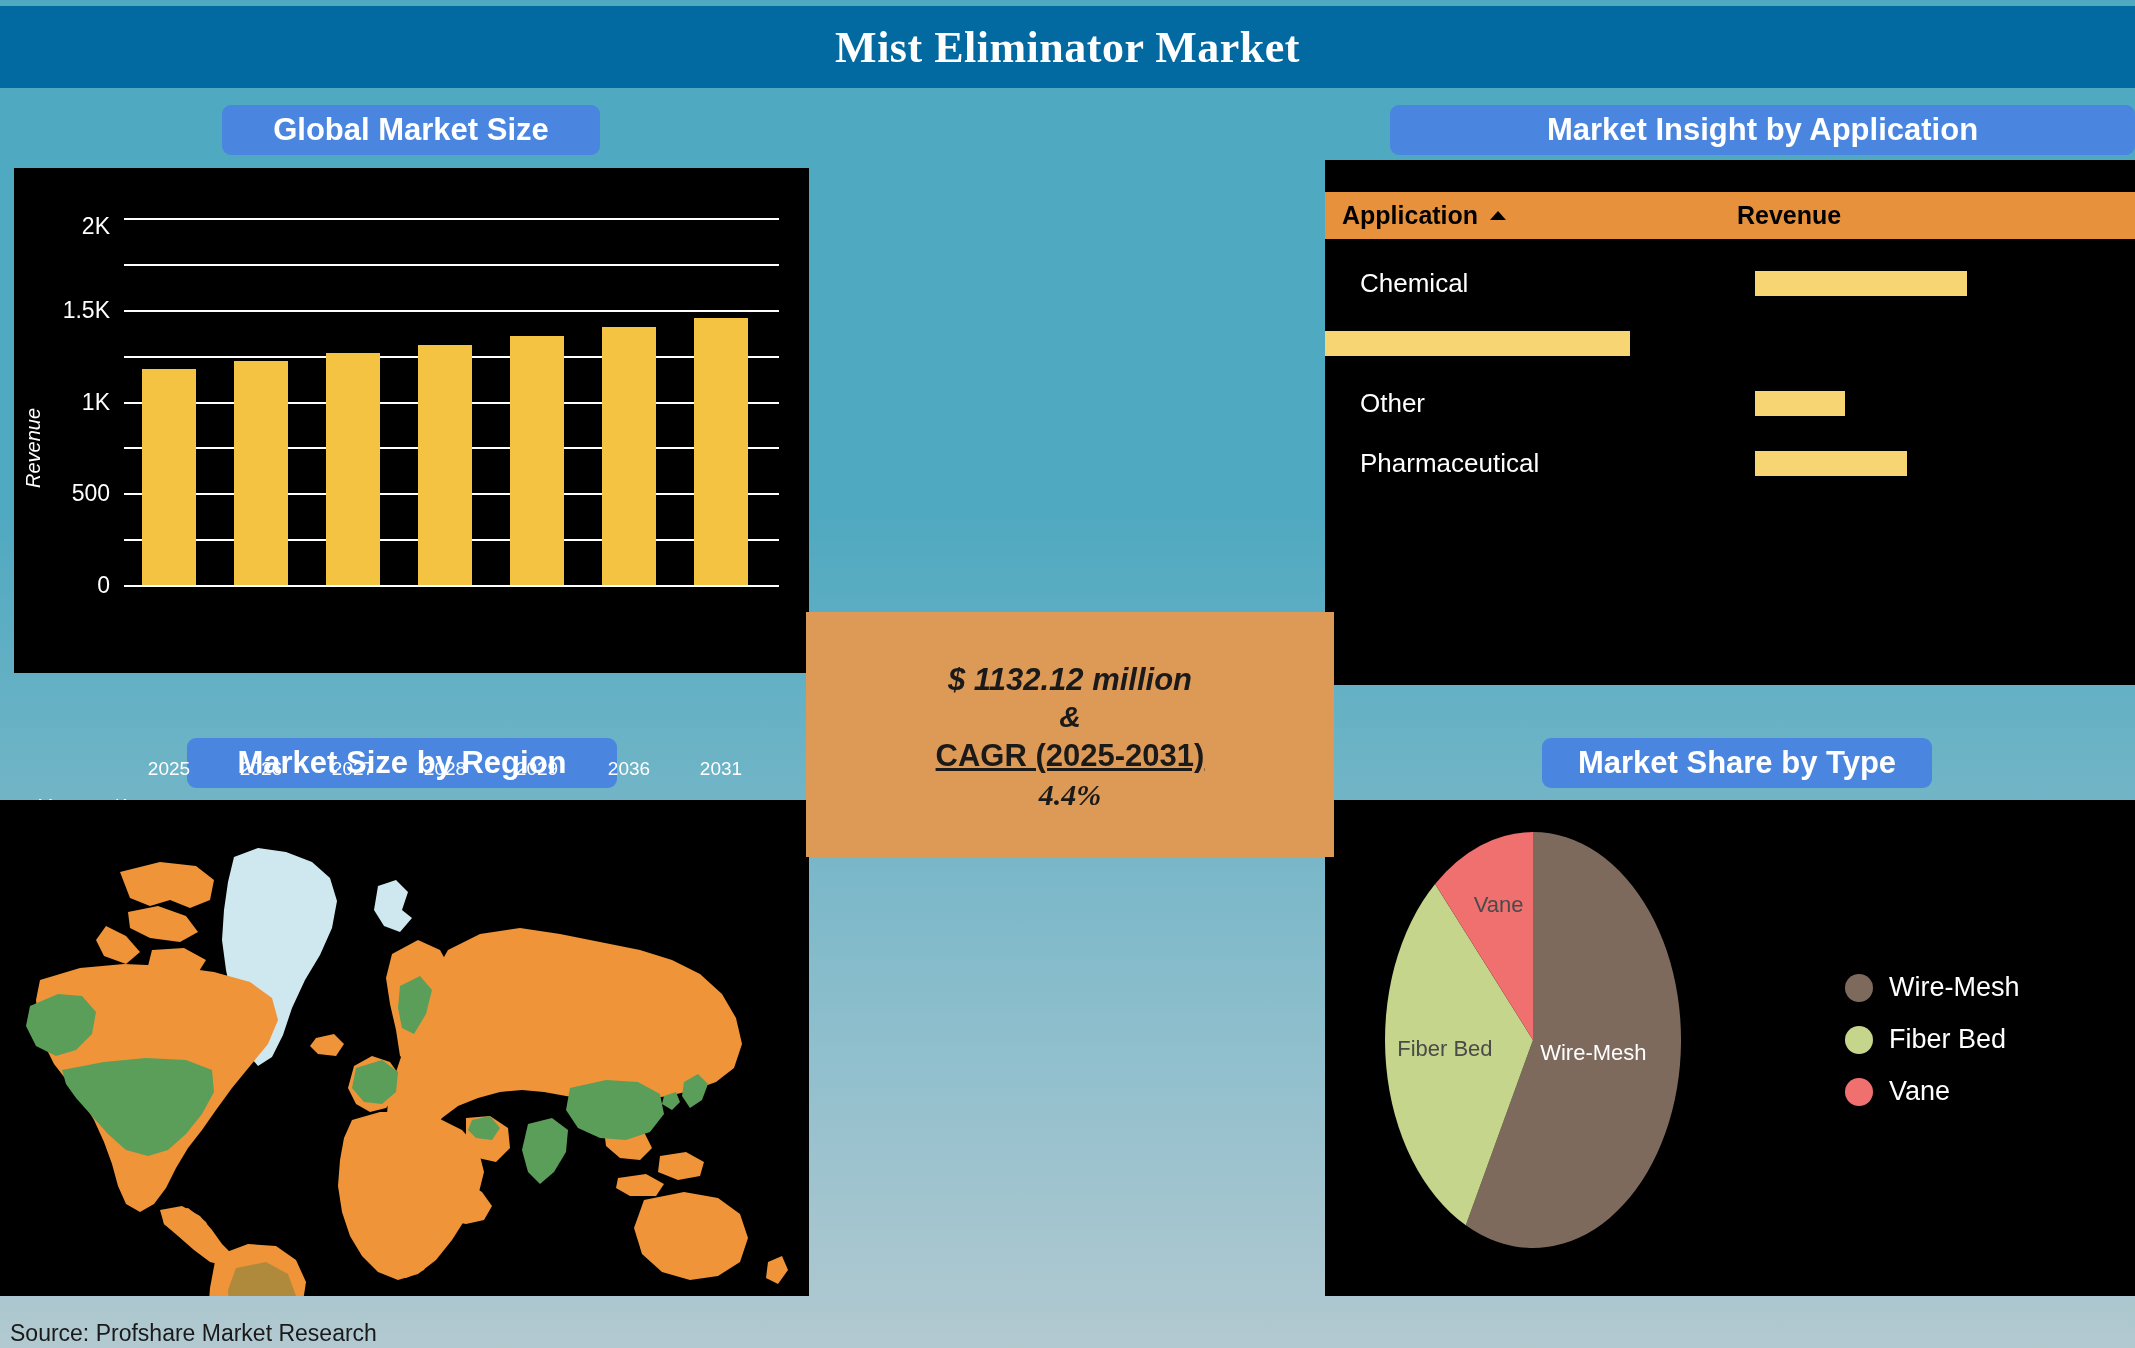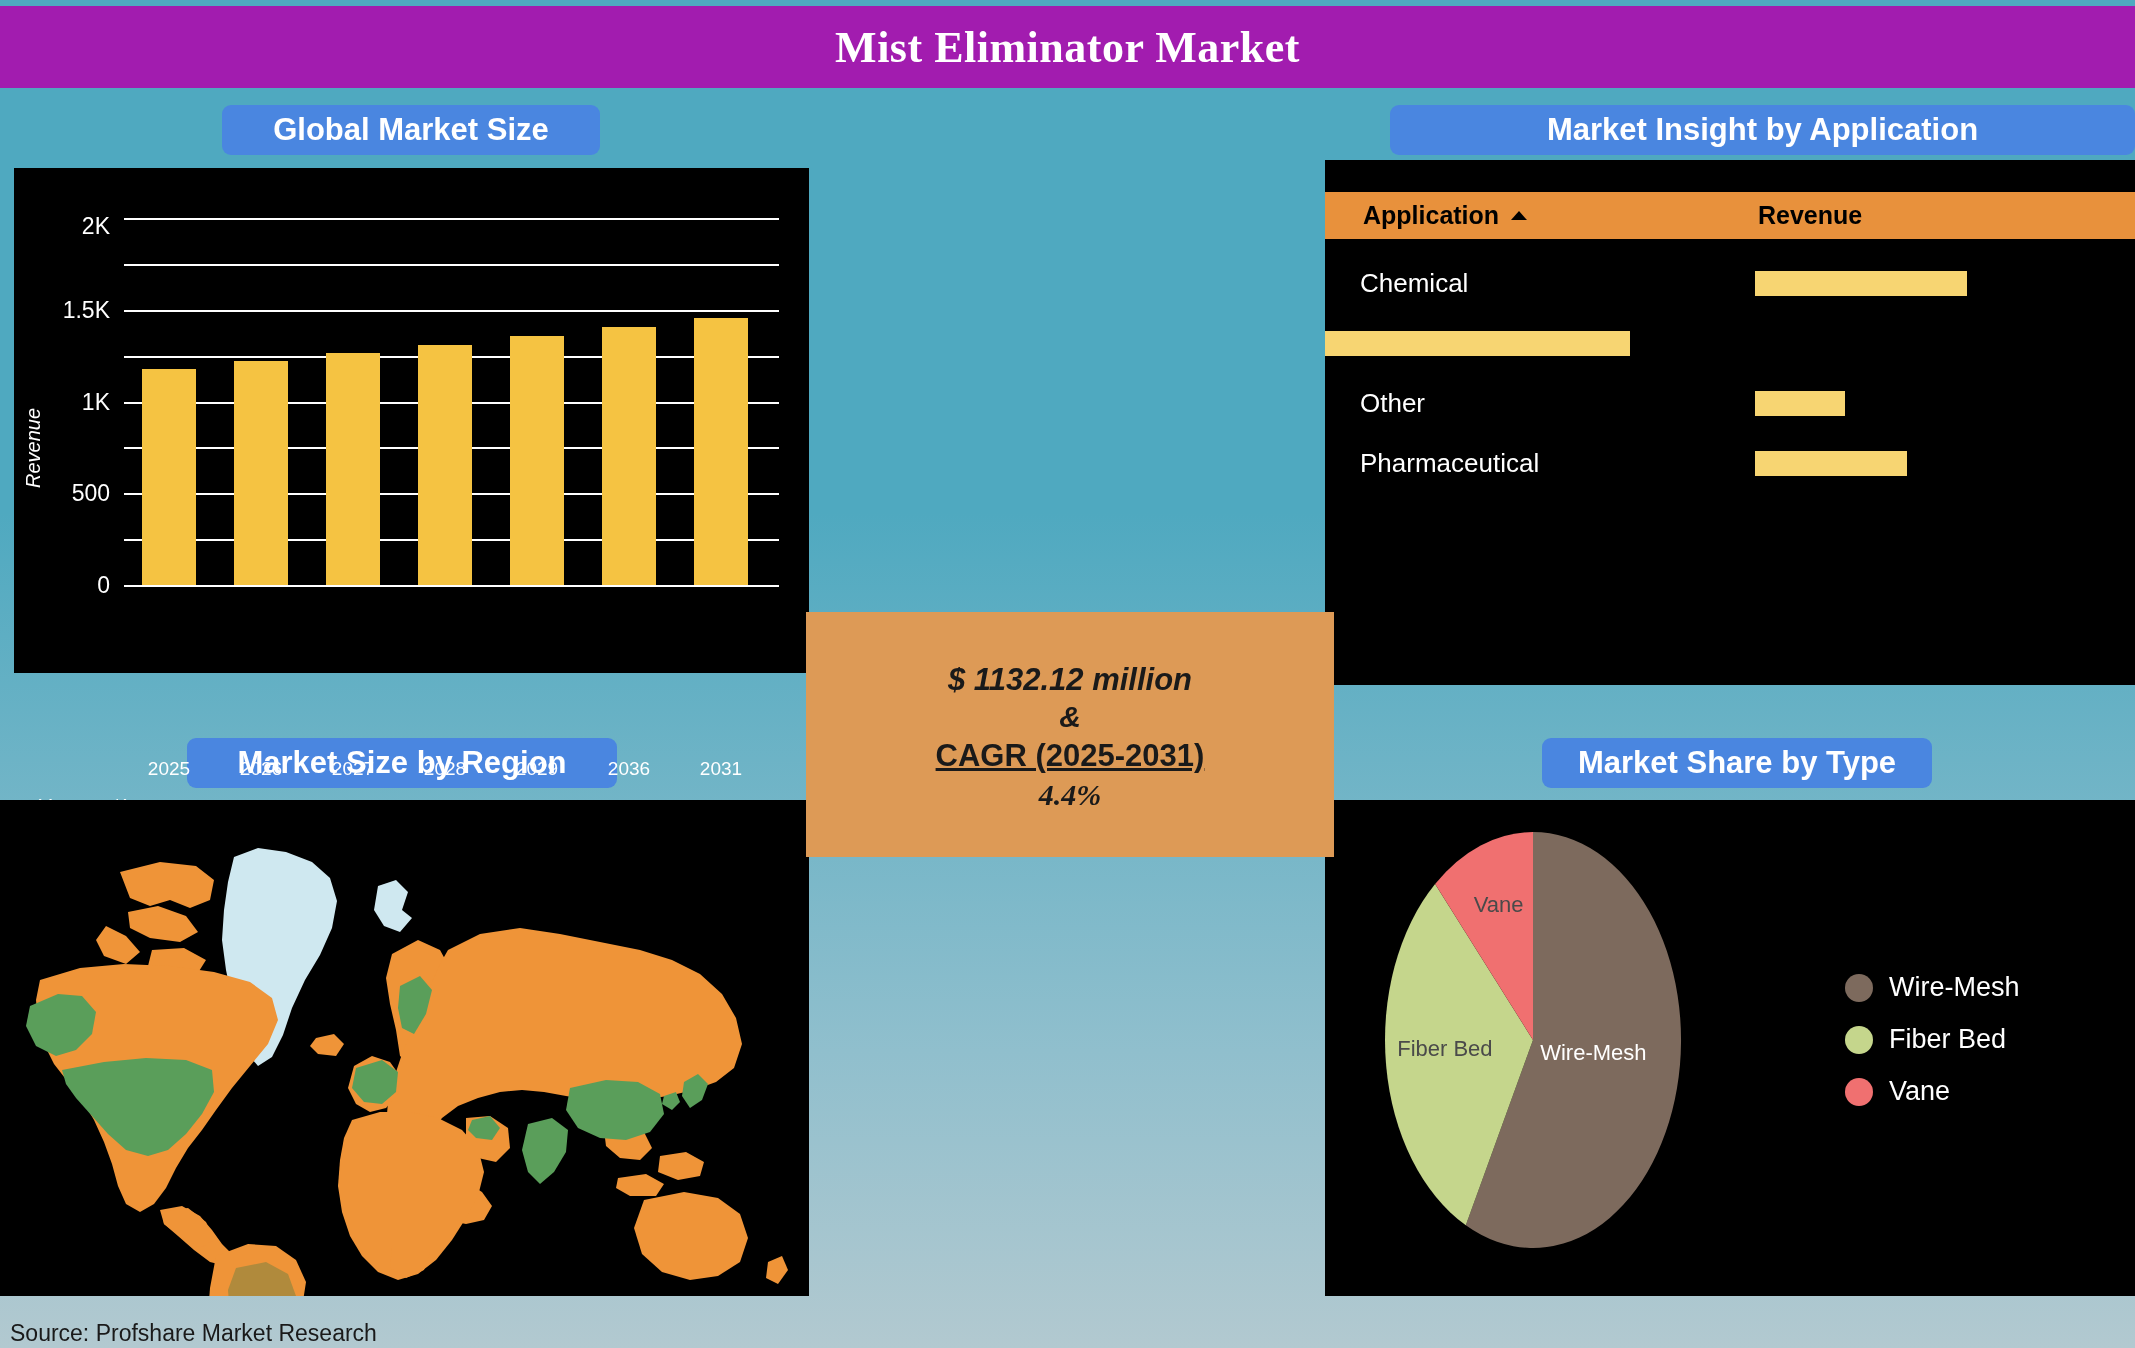--- a/index.html
+++ b/index.html
@@ -6,21 +6,21 @@
   html, body { width:2135px; height:1348px; }
   body {
     font-family:"Liberation Sans", sans-serif;
     background:linear-gradient(180deg,#4fa9c0 0%,#4fa9c0 38%,#90bfcd 78%,#b2c9d0 100%);
     position:relative; overflow:hidden;
   }
 
   
   .header {
     position:absolute; left:0; top:6px; width:2135px; height:82px;
-    background:#a21caf; display:flex; align-items:center; justify-content:center;
+    background:#0369a1; display:flex; align-items:center; justify-content:center;
   }
   .header-title {
     font-family:"Liberation Serif", serif; font-weight:bold; font-size:44px;
     color:#ffffff; letter-spacing:.5px;
   }
 
   
   .badge {
     position:absolute; background:#4a86e0; border-radius:9px;
     display:flex; align-items:center; justify-content:center;
@@ -56,21 +56,21 @@
     width:90px; top:590px;
   }
   .units { position:absolute; left:20px; top:628px; color:#ffffff; font-size:23px; }
 
   
   .tbl-head {
     position:absolute; left:0; top:32px; width:810px; height:47px;
     background:#e8913c; display:flex; align-items:center;
   }
   .tbl-head-cell { font-size:25px; font-weight:bold; color:#000; display:flex; align-items:center; }
-  #th-app { margin-left:38px; width:395px;text-align:center; }
+  #th-app { margin-left:17px; width:395px;text-align:center; }
   #th-rev { }
   .caret {
     display:inline-block; margin-left:12px; width:0; height:0;
     border-left:8px solid transparent; border-right:8px solid transparent;
     border-bottom:9px solid #000;
   }
   .tbl-row { position:absolute; left:0; width:810px; height:46px; display:flex; align-items:center; }
   .tbl-label { margin-left:35px; width:395px; color:#ffffff; font-size:26px; }
   .tbl-bar { height:25px; background:#f7d572; }
 

